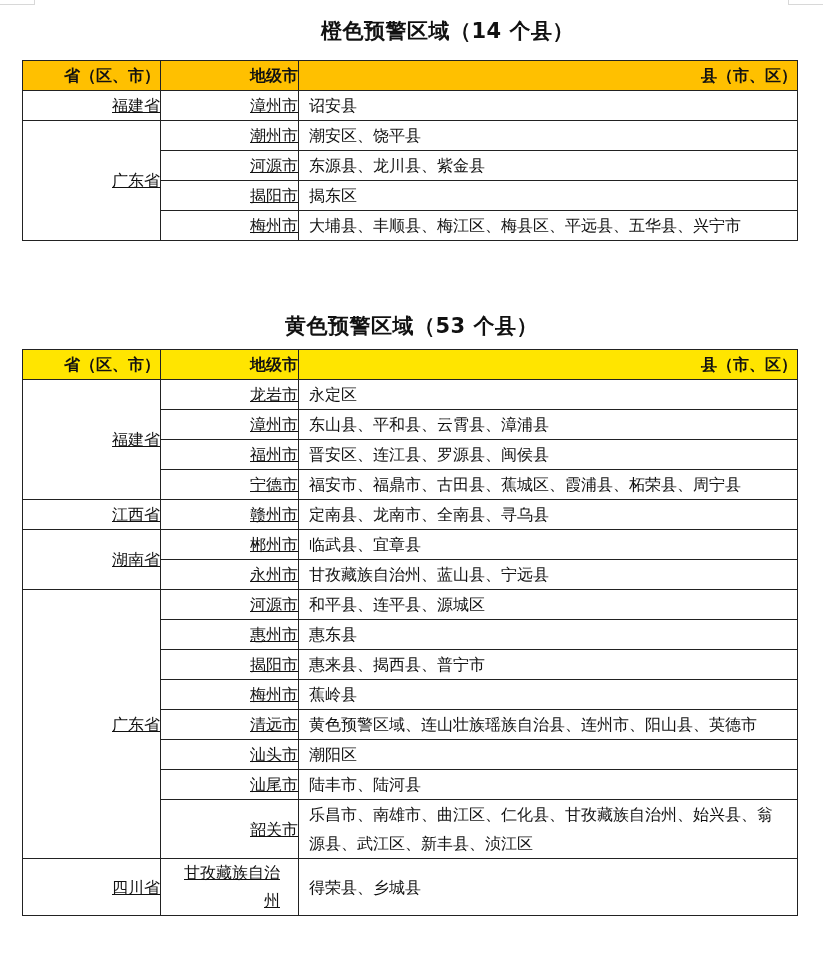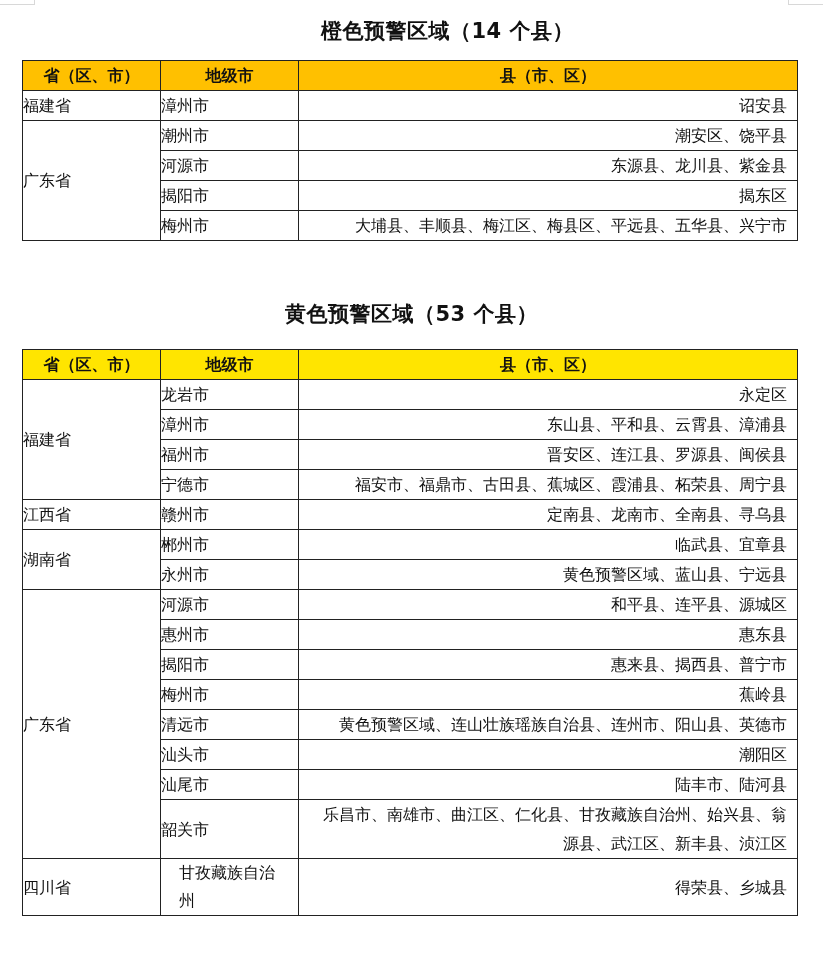--- a/index.html
+++ b/index.html
@@ -5,23 +5,23 @@
   html, body { margin: 0; padding: 0; background: #ffffff; }
   body { width: 823px; height: 974px; position: relative; overflow: hidden;
          font-family: "DejaVu Sans", "Liberation Sans", sans-serif; color: #111; }
   .corner { position: absolute; top: 0; width: 34px; height: 4px; border-bottom: 1px solid #d8d8d8; }
   .corner.left { left: 0; border-right: 1px solid #d8d8d8; }
   .corner.right { right: 0; border-left: 1px solid #d8d8d8; }
   .title { position: absolute; left: 0; width: 823px; text-align: center;
            font-weight: bold; font-size: 21px; letter-spacing: 0.5px; color: #111; }
   table { position: absolute; left: 22px; width: 775px; border-collapse: collapse; table-layout: fixed; }
   td, th { border: 1.4px solid #222; font-size: 16px; padding: 0; line-height: 29px; }
-  th { font-weight: bold; height: 28px; text-align: center; }
-  td.c { text-align: left; }
-  td.l { text-align: right; padding: 0 10px; line-height: 29px; }
+  th { font-weight: bold; height: 28px; text-align: right; }
+  td.c { text-align: right; text-decoration: underline; }
+  td.l { text-align: left; padding: 0 10px; line-height: 29px; }
   .orange th { background: #FFC000; }
   .yellow th { background: #FFE500; }
   col.c1 { width: 138px; } col.c2 { width: 138px; } col.c3 { width: 499px; }
   td.multi-city { line-height: 28px; }
 </style>
 </head>
 <body>
 
 <div class="corner left"></div>
 <div class="corner right"></div>
@@ -58,21 +58,21 @@
     <td class="c">揭阳市</td>
     <td class="l">揭东区</td>
   </tr>
   <tr>
     <td class="c">梅州市</td>
     <td class="l">大埔县、丰顺县、梅江区、梅县区、平远县、五华县、兴宁市</td>
   </tr>
 </tbody>
   </table>
 
-<div class="title" style="top:300px;">黄色预警区域（53 个县）</div>
+<div class="title" style="top:312px;">黄色预警区域（53 个县）</div>
 
 <table class="yellow" style="top:349px;">
   <colgroup>
       <col class="c1">
       <col class="c2">
       <col class="c3">
     </colgroup>
   <tbody>
       <tr>
     <th>省（区、市）</th>
@@ -104,21 +104,21 @@
     <td class="l">定南县、龙南市、全南县、寻乌县</td>
   </tr>
 
   <tr>
     <td class="c" rowspan="2">湖南省</td>
     <td class="c">郴州市</td>
     <td class="l">临武县、宜章县</td>
   </tr>
   <tr>
     <td class="c">永州市</td>
-    <td class="l">黄色预警区域、蓝山县、宁远县</td>
+    <td class="l">甘孜藏族自治州、蓝山县、宁远县</td>
   </tr>
 
   <tr>
     <td class="c" rowspan="8">广东省</td>
     <td class="c">河源市</td>
     <td class="l">和平县、连平县、源城区</td>
   </tr>
   <tr>
     <td class="c">惠州市</td>
     <td class="l">惠东县</td>

